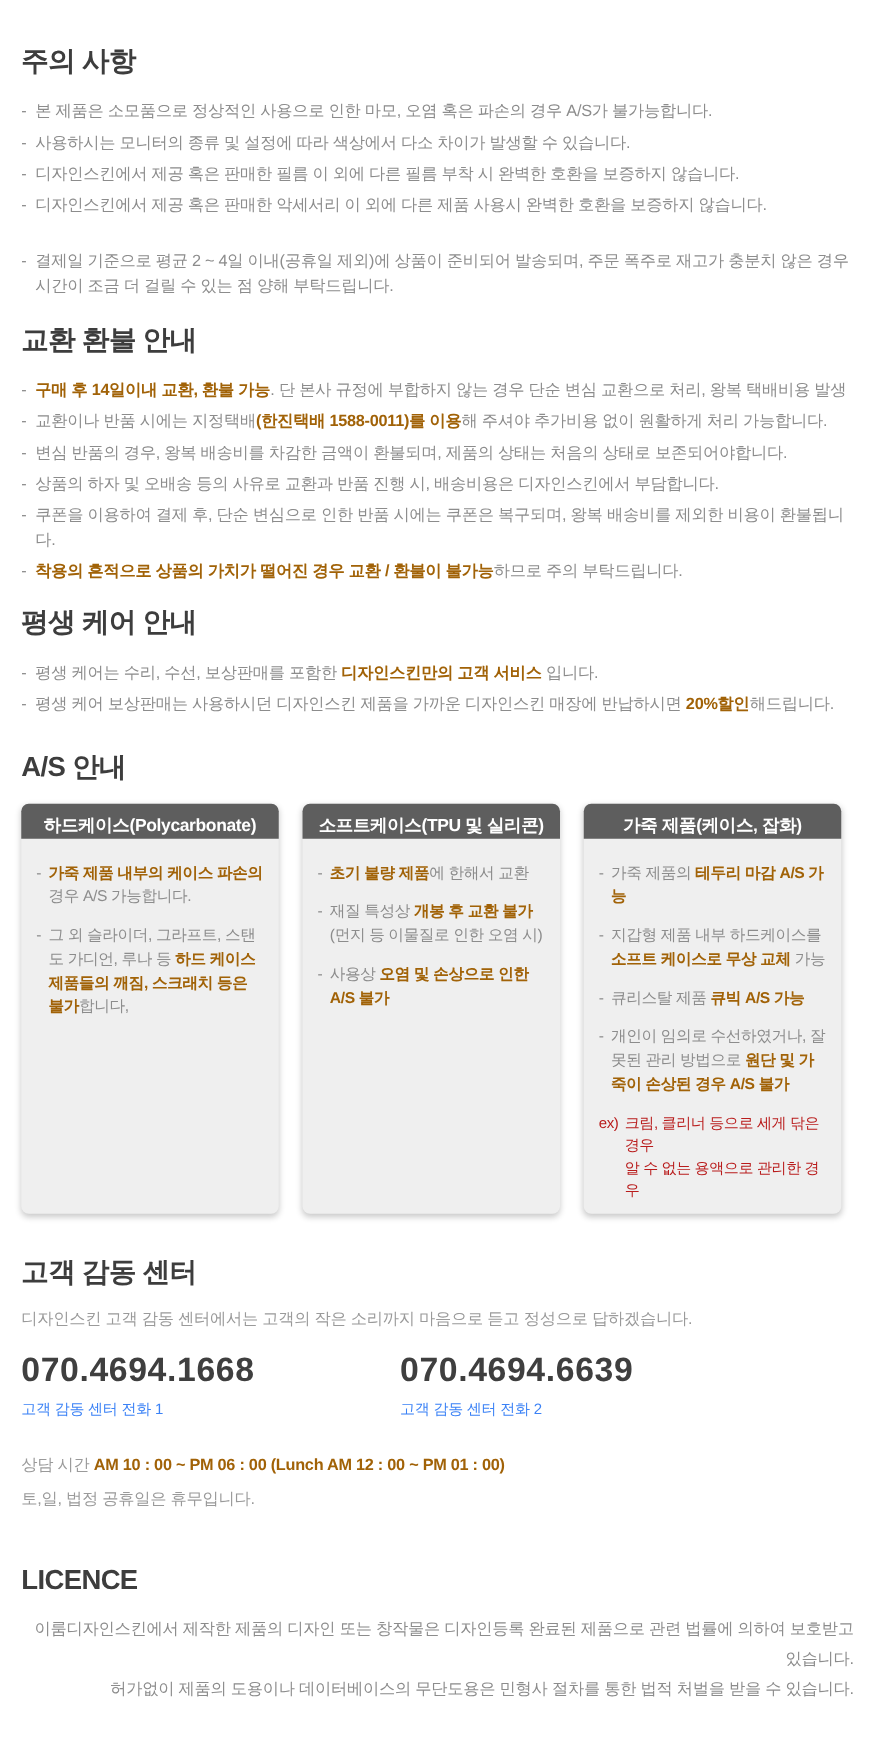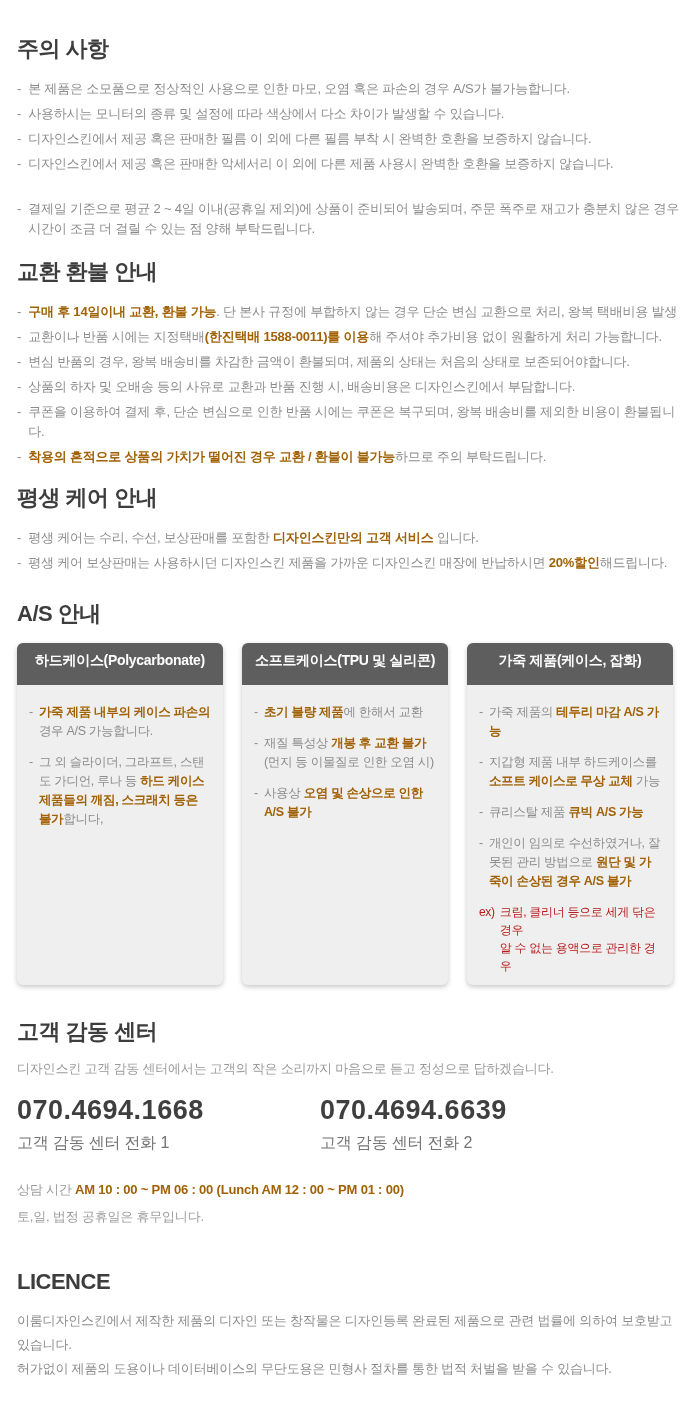--- a/index.html
+++ b/index.html
@@ -29,48 +29,48 @@
   #sec-exchange { margin-top:16px; }
   #sec-care     { margin-top:14px; }
   #sec-as       { margin-top:24px; }
 
   .cards { margin-top:14px; display:flex; gap:19px; }
   .card {
     width:206px; border-radius:6px; background:#efefef;
     box-shadow:0 2px 5px rgba(0,0,0,0.22);
   }
   .card-header {
-    height:42px; line-height:34px; text-align:center;
+    height:28px; line-height:34px; text-align:center;
     background:#5e5e5e; color:#ffffff; font-size:14px; font-weight:700;
     border-radius:6px 6px 0 0; letter-spacing:-0.3px;
   }
   .card-body { padding:18px 12px 10px 12px; min-height:262px; }
   .card-body ul { list-style:none; }
   .card-body li {
     display:flex; font-size:12.5px; line-height:19px; margin-bottom:12px;
     color:#8c8c8c; letter-spacing:-0.3px;
   }
   .card-body li .dash { margin-right:6px; flex:0 0 auto; }
   .card-body li .li-text { flex:1 1 auto; }
 
   .card-note { display:flex; font-size:12px; line-height:18px; color:#b91c1c; letter-spacing:-0.3px; }
   .card-note .note-prefix { margin-right:5px; flex:0 0 auto; }
 
   #sec-customer { margin-top:32px; }
   .customer-intro { margin-top:12px; font-size:13px; line-height:20px; color:#9a9a9a; letter-spacing:-0.2px; }
   .phones { display:flex; margin-top:16px;align-items:center; }
   .phone-col { width:303px; }
   .phone-number { font-size:27px; line-height:30px; font-weight:700; color:#3f3f3f; letter-spacing:0.5px; }
-  .phone-label { margin-top:8px; font-size:16px; color:#737373; letter-spacing:-0.2px; }
+  .phone-label { margin-top:8px; font-size:12px; color:#3b82f6; letter-spacing:-0.2px; }
   .hours { margin-top:26px; font-size:13px; line-height:20px; color:#9a9a9a; letter-spacing:-0.2px; }
   .closed { margin-top:7px; font-size:13px; line-height:20px; color:#9a9a9a; letter-spacing:-0.2px; }
 
   #sec-licence { margin-top:40px; }
   .licence-lines { margin-top:12px; }
-  .licence-line { font-size:13px; line-height:24px; color:#8c8c8c; letter-spacing:-0.2px; }
+  .licence-line { font-size:13px; line-height:24px; color:#8c8c8c; letter-spacing:-0.2px;text-align:right; }
 </style>
 </head>
 <body>
 
 <div class="page">
 
   <section id="sec-notice">
     <h2 class="section-title">주의 사항</h2>
     <ul class="bullets">
         <li>

